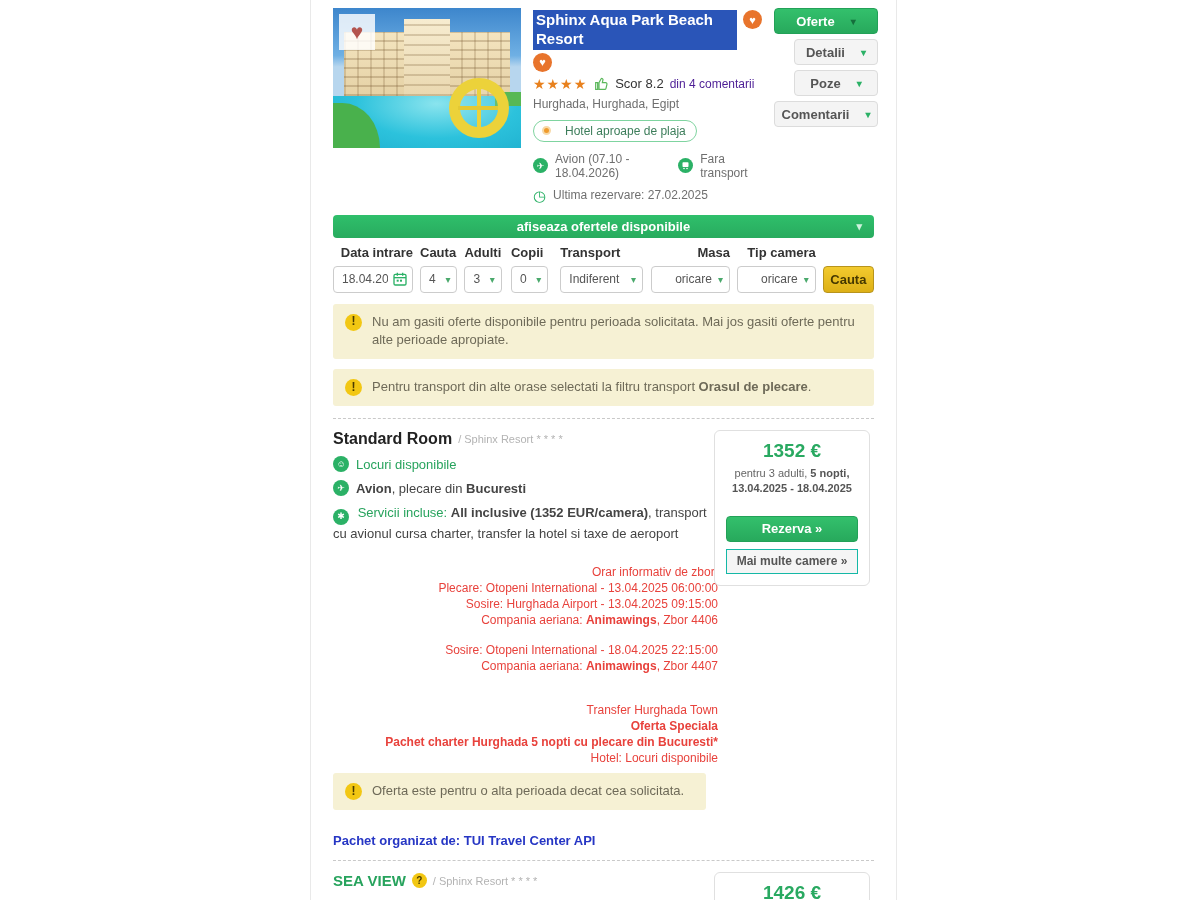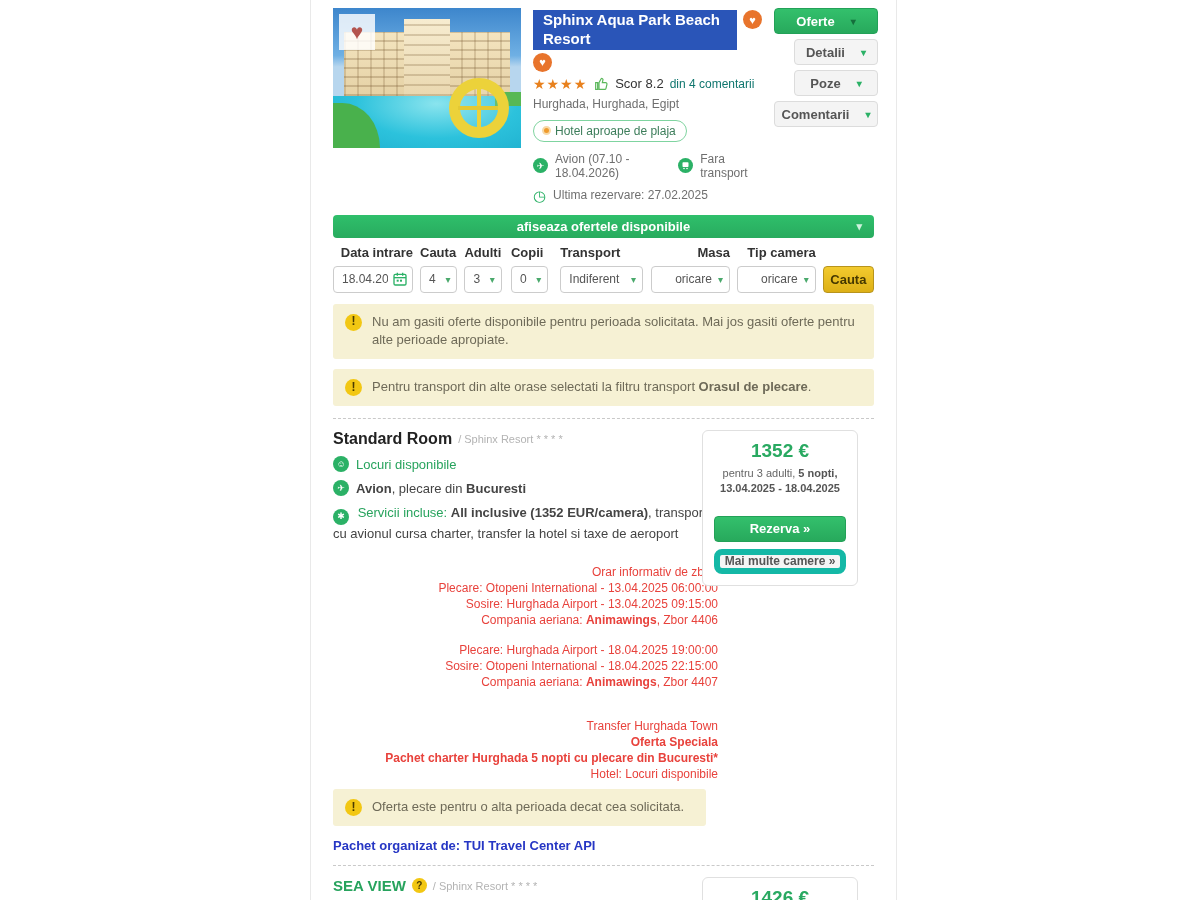--- a/index.html
+++ b/index.html
@@ -26,30 +26,30 @@
   .lawn-l { position:absolute; left:0; bottom:0; width:25%; height:32%; background:#49b14c; border-top-right-radius:80% 100%; }
   .lawn-r { position:absolute; right:0; bottom:30%; width:14%; height:10%; background:#57b855; }
   .wheel { position:absolute; right:12px; bottom:10px; width:60px; height:60px; border:11px solid #ecd23a; border-radius:50%; background:rgba(255,255,255,.12); }
   .wheel::before { content:""; position:absolute; left:50%; top:-2px; width:4px; height:104%; background:#ecd23a; transform:translateX(-50%); }
   .wheel::after  { content:""; position:absolute; top:50%; left:-2px; height:4px; width:104%; background:#e4c934; transform:translateY(-50%); }
   .heart-ov { position:absolute; left:6px; top:6px; width:36px; height:36px; background:rgba(255,255,255,.82);
               display:flex; align-items:center; justify-content:center; color:#b3544e; font-size:21px; cursor:pointer; }
 
   .hotel-info { flex:1; min-width:0; padding-top:2px; }
   .title-line { display:flex; align-items:flex-start; gap:6px; }
-  .hotel-title { font-size:15px; font-weight:bold; color:#fff; background:#2a55b8; padding:1px 10px; line-height:1.25; }
+  .hotel-title { font-size:15px; font-weight:bold; color:#fff; background:#2a55b8; padding:1px 3px; line-height:1.25; }
   .badge { width:19px; height:19px; border-radius:50%; background:#e8742c; color:#fff; font-size:11px;
            display:inline-flex; align-items:center; justify-content:center; flex:none; }
   .badge.second { margin:3px 0 2px 0; }
   .score-row { display:flex; align-items:center; gap:6px; margin-top:2px; }
   .stars { color:#e8811e; font-size:14px; letter-spacing:1px; }
   .score-strong { font-size:13px; font-weight:normal; color:#333; }
-  .score-dim { font-size:12px; color:#0f766e; }
+  .score-dim { font-size:12px; color:#4c1d95; }
   .location { font-size:12px; color:#6f6f6f; margin-top:5px; }
-  .pill { display:inline-flex; align-items:center; gap:4px; border:1px solid #7fd4a0; border-radius:12px;
+  .pill { display:inline-flex; align-items:center; gap:14px; border:1px solid #7fd4a0; border-radius:12px;
           padding:3px 10px 3px 8px; font-size:12px; color:#3c7d5a; margin-top:9px; }
   .pin-dot { width:9px; height:9px; border-radius:50%; background:#ef9b2d; border:2px solid #f7d9a8; }
   .transport-row { display:flex; align-items:center; gap:7px; margin-top:10px; font-size:12px; color:#6f6f6f; }
   .icircle { display:inline-flex; width:15px; height:15px; border-radius:50%; background:#2bb166; color:#fff;
              align-items:center; justify-content:center; font-size:9px; flex:none; }
   .icircle.lg { width:16px; height:16px; }
   .clock-glyph { color:#2bb166; font-size:15px; line-height:1; }
   .lastres-row { display:flex; align-items:center; gap:7px; margin-top:8px; font-size:12px; color:#6f6f6f; }
 
   .nav-col { width:104px; flex:none; display:flex; flex-direction:column; align-items:flex-end; gap:5px; margin-right:-4px; }
@@ -99,31 +99,31 @@
   .qicon { width:15px; height:15px; border-radius:50%; background:#f2c713; color:#4a3b00; font-weight:bold;
            font-size:10px; display:inline-flex; align-items:center; justify-content:center; cursor:pointer; }
   .irow { display:flex; align-items:center; gap:7px; margin-top:8px; font-size:13px; color:#444; }
   .green-bold { color:#27a35d; font-weight:normal; }
   .svc { margin-top:8px; font-size:13px; color:#444; line-height:1.45; }
   .svc .icircle { vertical-align:-2px; margin-right:5px; }
   .redblock { margin-top:21px; font-size:12px; color:#e8423c; line-height:16px;text-align:right; }
   .redblock .gap { height:14px; }
   .redblock b { font-weight:bold; }
   .period-alert { width:373px; margin-top:7px; }
-  .organizer { margin-top:12px; margin-bottom:10px; font-size:13px; font-weight:bold; color:#2636c4; }
-
-  .price-card { position:absolute; top:0; right:16px; width:156px; border:1px solid #e0e0e0; border-radius:6px;
+  .organizer { margin-top:23px; margin-bottom:10px; font-size:13px; font-weight:bold; color:#2636c4; }
+
+  .price-card { position:absolute; top:0; right:4px; width:156px; border:1px solid #e0e0e0; border-radius:6px;
                 background:#fff; padding:9px 11px 11px 11px; text-align:center; }
   .price { color:#29a961; font-size:19px; font-weight:bold; }
   .price-sub { font-size:11px; color:#666; margin-top:4px; line-height:1.35; }
   .price-sub b { color:#555; }
   .btn-reserve { margin-top:20px; height:26px; border-radius:4px; background:linear-gradient(#33c06c,#27a95c);
                  border:1px solid #23a158; color:#fff; font-size:13px; font-weight:bold; display:flex;
                  align-items:center; justify-content:center; cursor:pointer; }
-  .btn-more { margin-top:7px; height:25px; border-radius:8px; background:#f5f5f5; border:6px solid #14b8a6;
+  .btn-more { margin-top:7px; height:25px; border-radius:0; background:#f5f5f5; border:1px solid #14b8a6;
               color:#555; font-size:12px; font-weight:bold; display:flex; align-items:center; justify-content:center; cursor:pointer; }
 </style>
 </head>
 <body>
 
 <div class="page">
 
   <div class="header-row">
     <div class="photo">
       <div class="bld"></div>
@@ -290,21 +290,20 @@
         <span class="icircle lg">✱</span>
         <span class="green-bold">Servicii incluse:</span>
         <b>All inclusive (1352 EUR/camera)</b><span>, transport cu avionul cursa charter, transfer la hotel si taxe de aeroport</span>
       </div>
       <div class="redblock">
         <div>Orar informativ de zbor:</div>
         <div>Plecare: Otopeni International - 13.04.2025 06:00:00</div>
         <div>Sosire: Hurghada Airport - 13.04.2025 09:15:00</div>
         <div><span>Compania aeriana: </span><b>Animawings</b><span>, Zbor 4406</span></div>
         <div class="gap"></div>
-        <div>Plecare: Hurghada Airport - 18.04.2025 19:00:00</div>
         <div>Sosire: Otopeni International - 18.04.2025 22:15:00</div>
         <div><span>Compania aeriana: </span><b>Animawings</b><span>, Zbor 4407</span></div>
         <div class="gap"></div>
           <div class="gap"></div>
         <div>Transfer Hurghada Town</div>
         <div><b>Oferta Speciala</b></div>
         <div><b>Pachet charter Hurghada 5 nopti cu plecare din Bucuresti*</b></div>
         <div>Hotel: Locuri disponibile</div>
       </div>
       <div class="alert period-alert">

